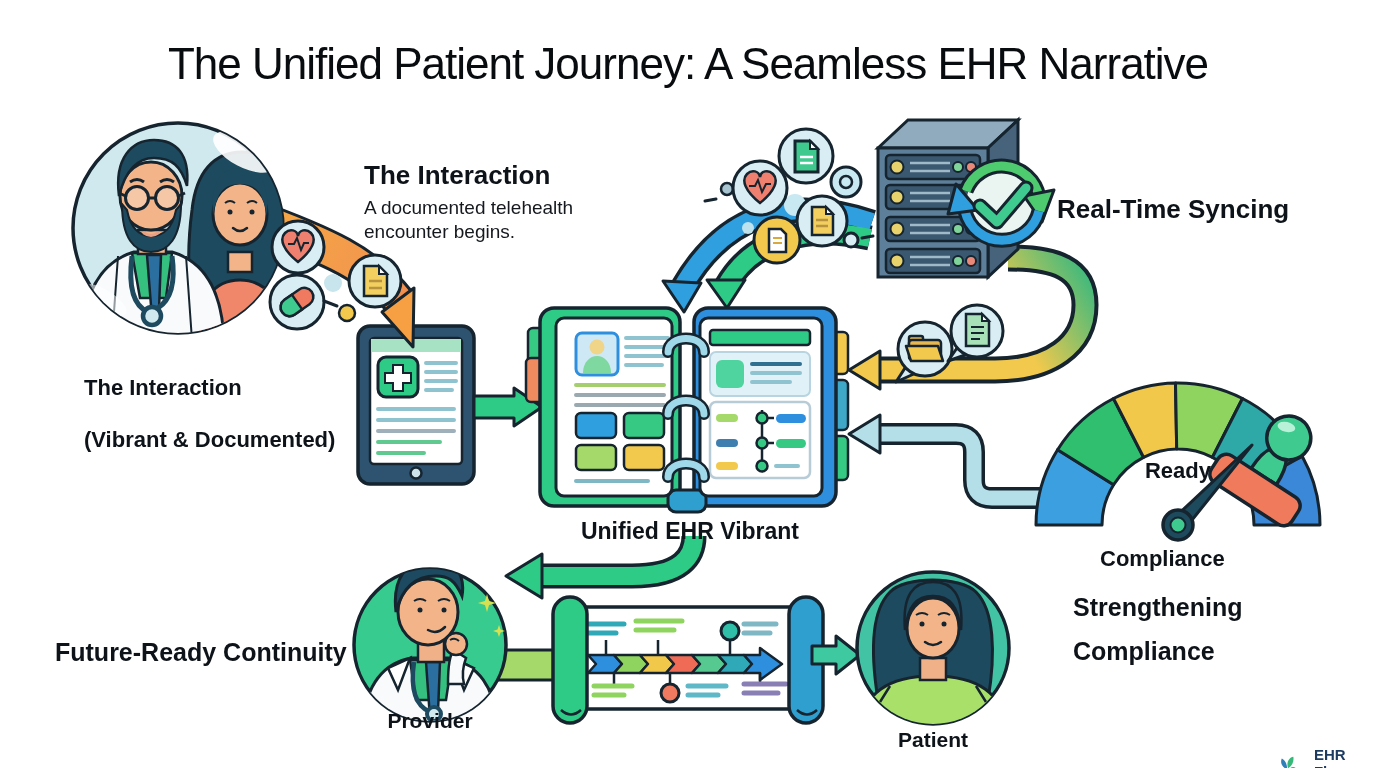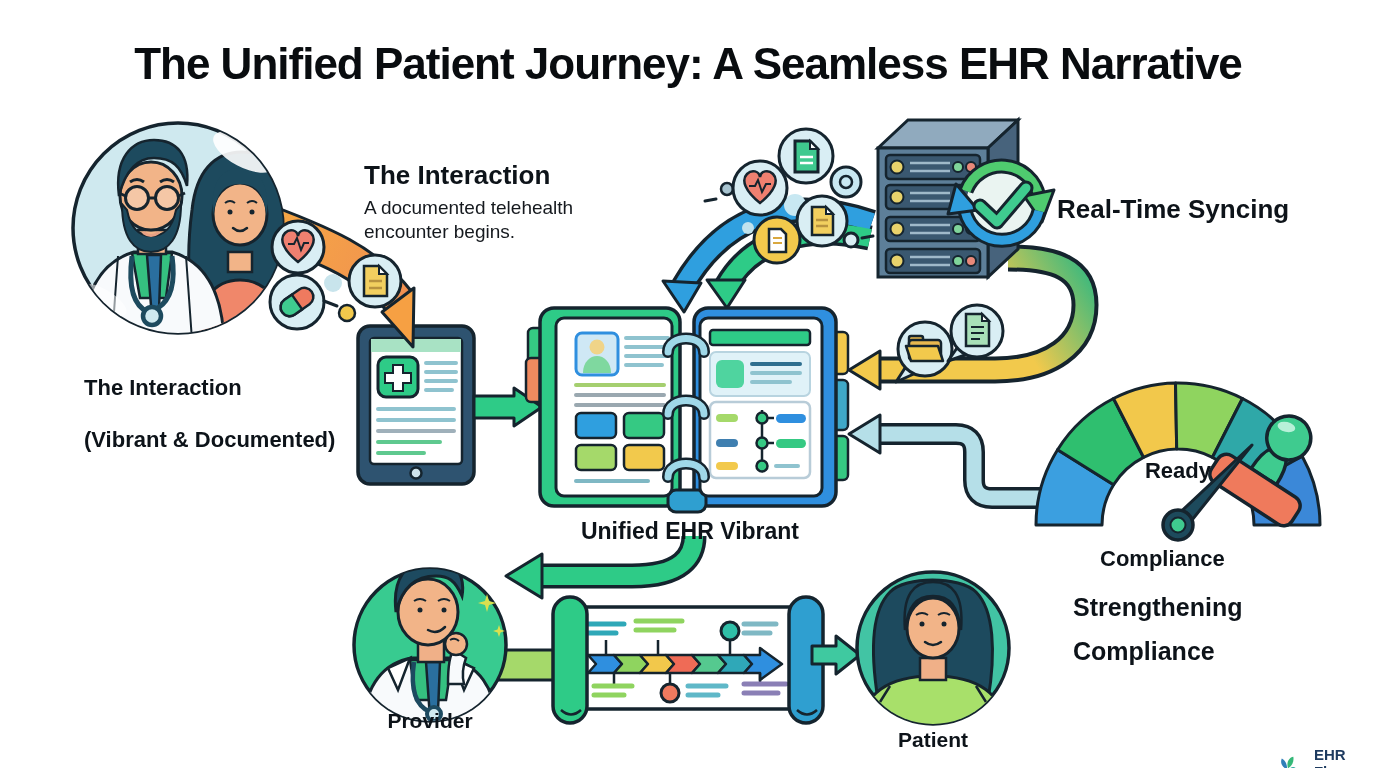--- a/index.html
+++ b/index.html
@@ -1,21 +1,21 @@
 <!DOCTYPE html>
 <html><head>
 <meta charset="utf-8">
 <style>
 *{margin:0;padding:0;box-sizing:border-box}
 html,body{width:1376px;height:768px;background:#ffffff;overflow:hidden;
   font-family:"Liberation Sans",sans-serif}
 .canvas{position:relative;width:1376px;height:768px;background:#ffffff}
 .canvas>svg{position:absolute;left:0;top:0}
 .label{position:absolute;color:#0d1319;font-weight:700;line-height:1.2;white-space:pre-line}
-.title{left:0;width:1376px;top:38px;text-align:center;font-size:44px;font-weight:700;
+.title{left:0;width:1376px;top:38px;text-align:center;font-size:44px;font-weight:400;
   letter-spacing:-1px;color:#090c0f}
 .caption{left:84px;top:349px;font-size:22px;line-height:26px}
 .int-heading{left:364px;top:160px;font-size:26px}
 .int-desc{left:364px;top:196px;width:240px;font-size:19px;font-weight:400;line-height:24px;color:#15191e}
 .sync-heading{left:1057px;top:194px;font-size:26px}
 .ehr-label{left:540px;width:300px;top:518px;text-align:center;font-size:23px}
 .gauge-ready{left:1108px;width:140px;top:458px;text-align:center;font-size:22px}
 .gauge-compliance{left:1100px;width:160px;top:546px;text-align:left;font-size:22px}
 .comp-heading{left:1073px;top:585px;width:240px;font-size:25px;line-height:44px}
 .cont-heading{left:55px;top:637px;font-size:25px}
@@ -416,20 +416,21 @@
 <div class="label int-desc">A documented telehealth encounter begins.</div>
 
 <div class="label sync-heading">Real-Time Syncing</div>
 
 <div class="label ehr-label">Unified EHR Vibrant</div>
 
 <div class="label gauge-ready">Ready</div>
 <div class="label gauge-compliance">Compliance</div>
 <div class="label comp-heading">Strengthening Compliance</div>
 
+<div class="label cont-heading">Future-Ready Continuity</div>
 <div class="label provider-label">Provider</div>
 <div class="label patient-label">Patient</div>
 
 <div class="logo">
   <svg width="18" height="18" viewBox="0 0 18 18">
     <path d="M 8 16 C 2 14 0 8 2 4 C 6 6 8 10 8 16 Z" fill="#2f7fb8"></path>
     <path d="M 9 15 C 7 8 10 3 15 2 C 16 7 14 12 9 15 Z" fill="#35b878"></path>
     <path d="M 10 16 C 13 13 16 13 18 15 C 15 18 12 18 10 16 Z" fill="#2fa8a0"></path>
   </svg>
   <span>EHR Flow</span>

